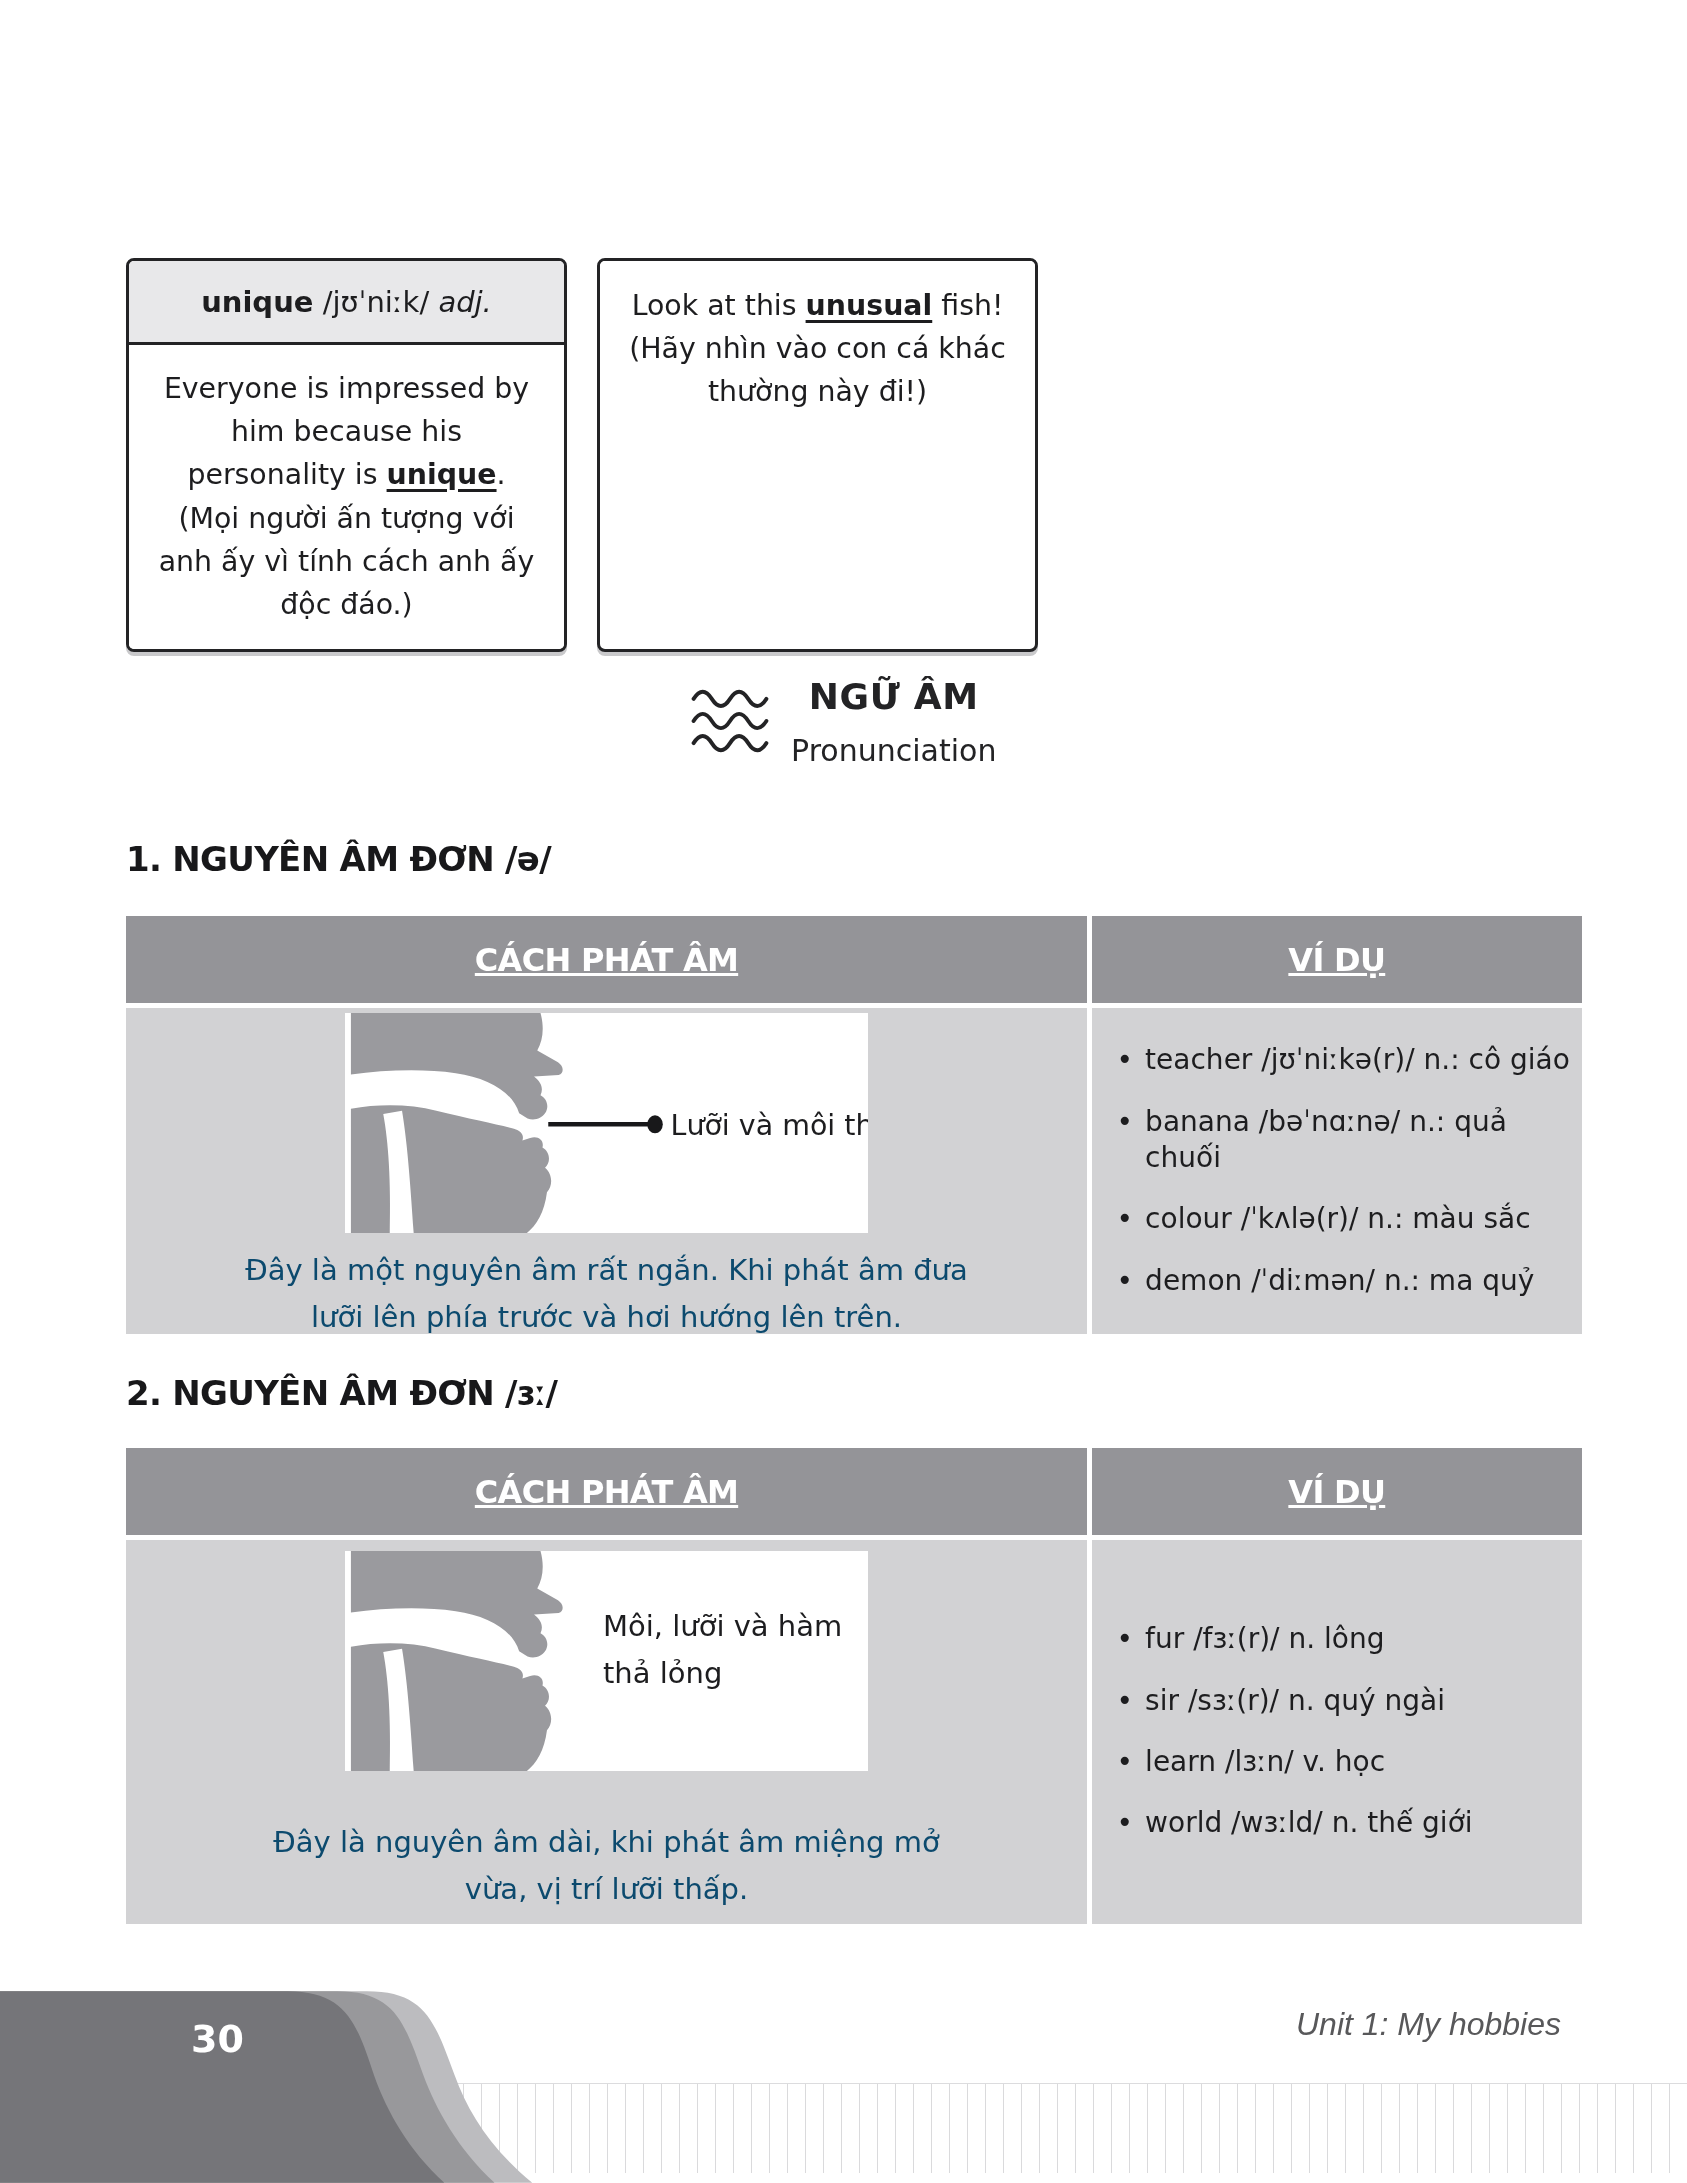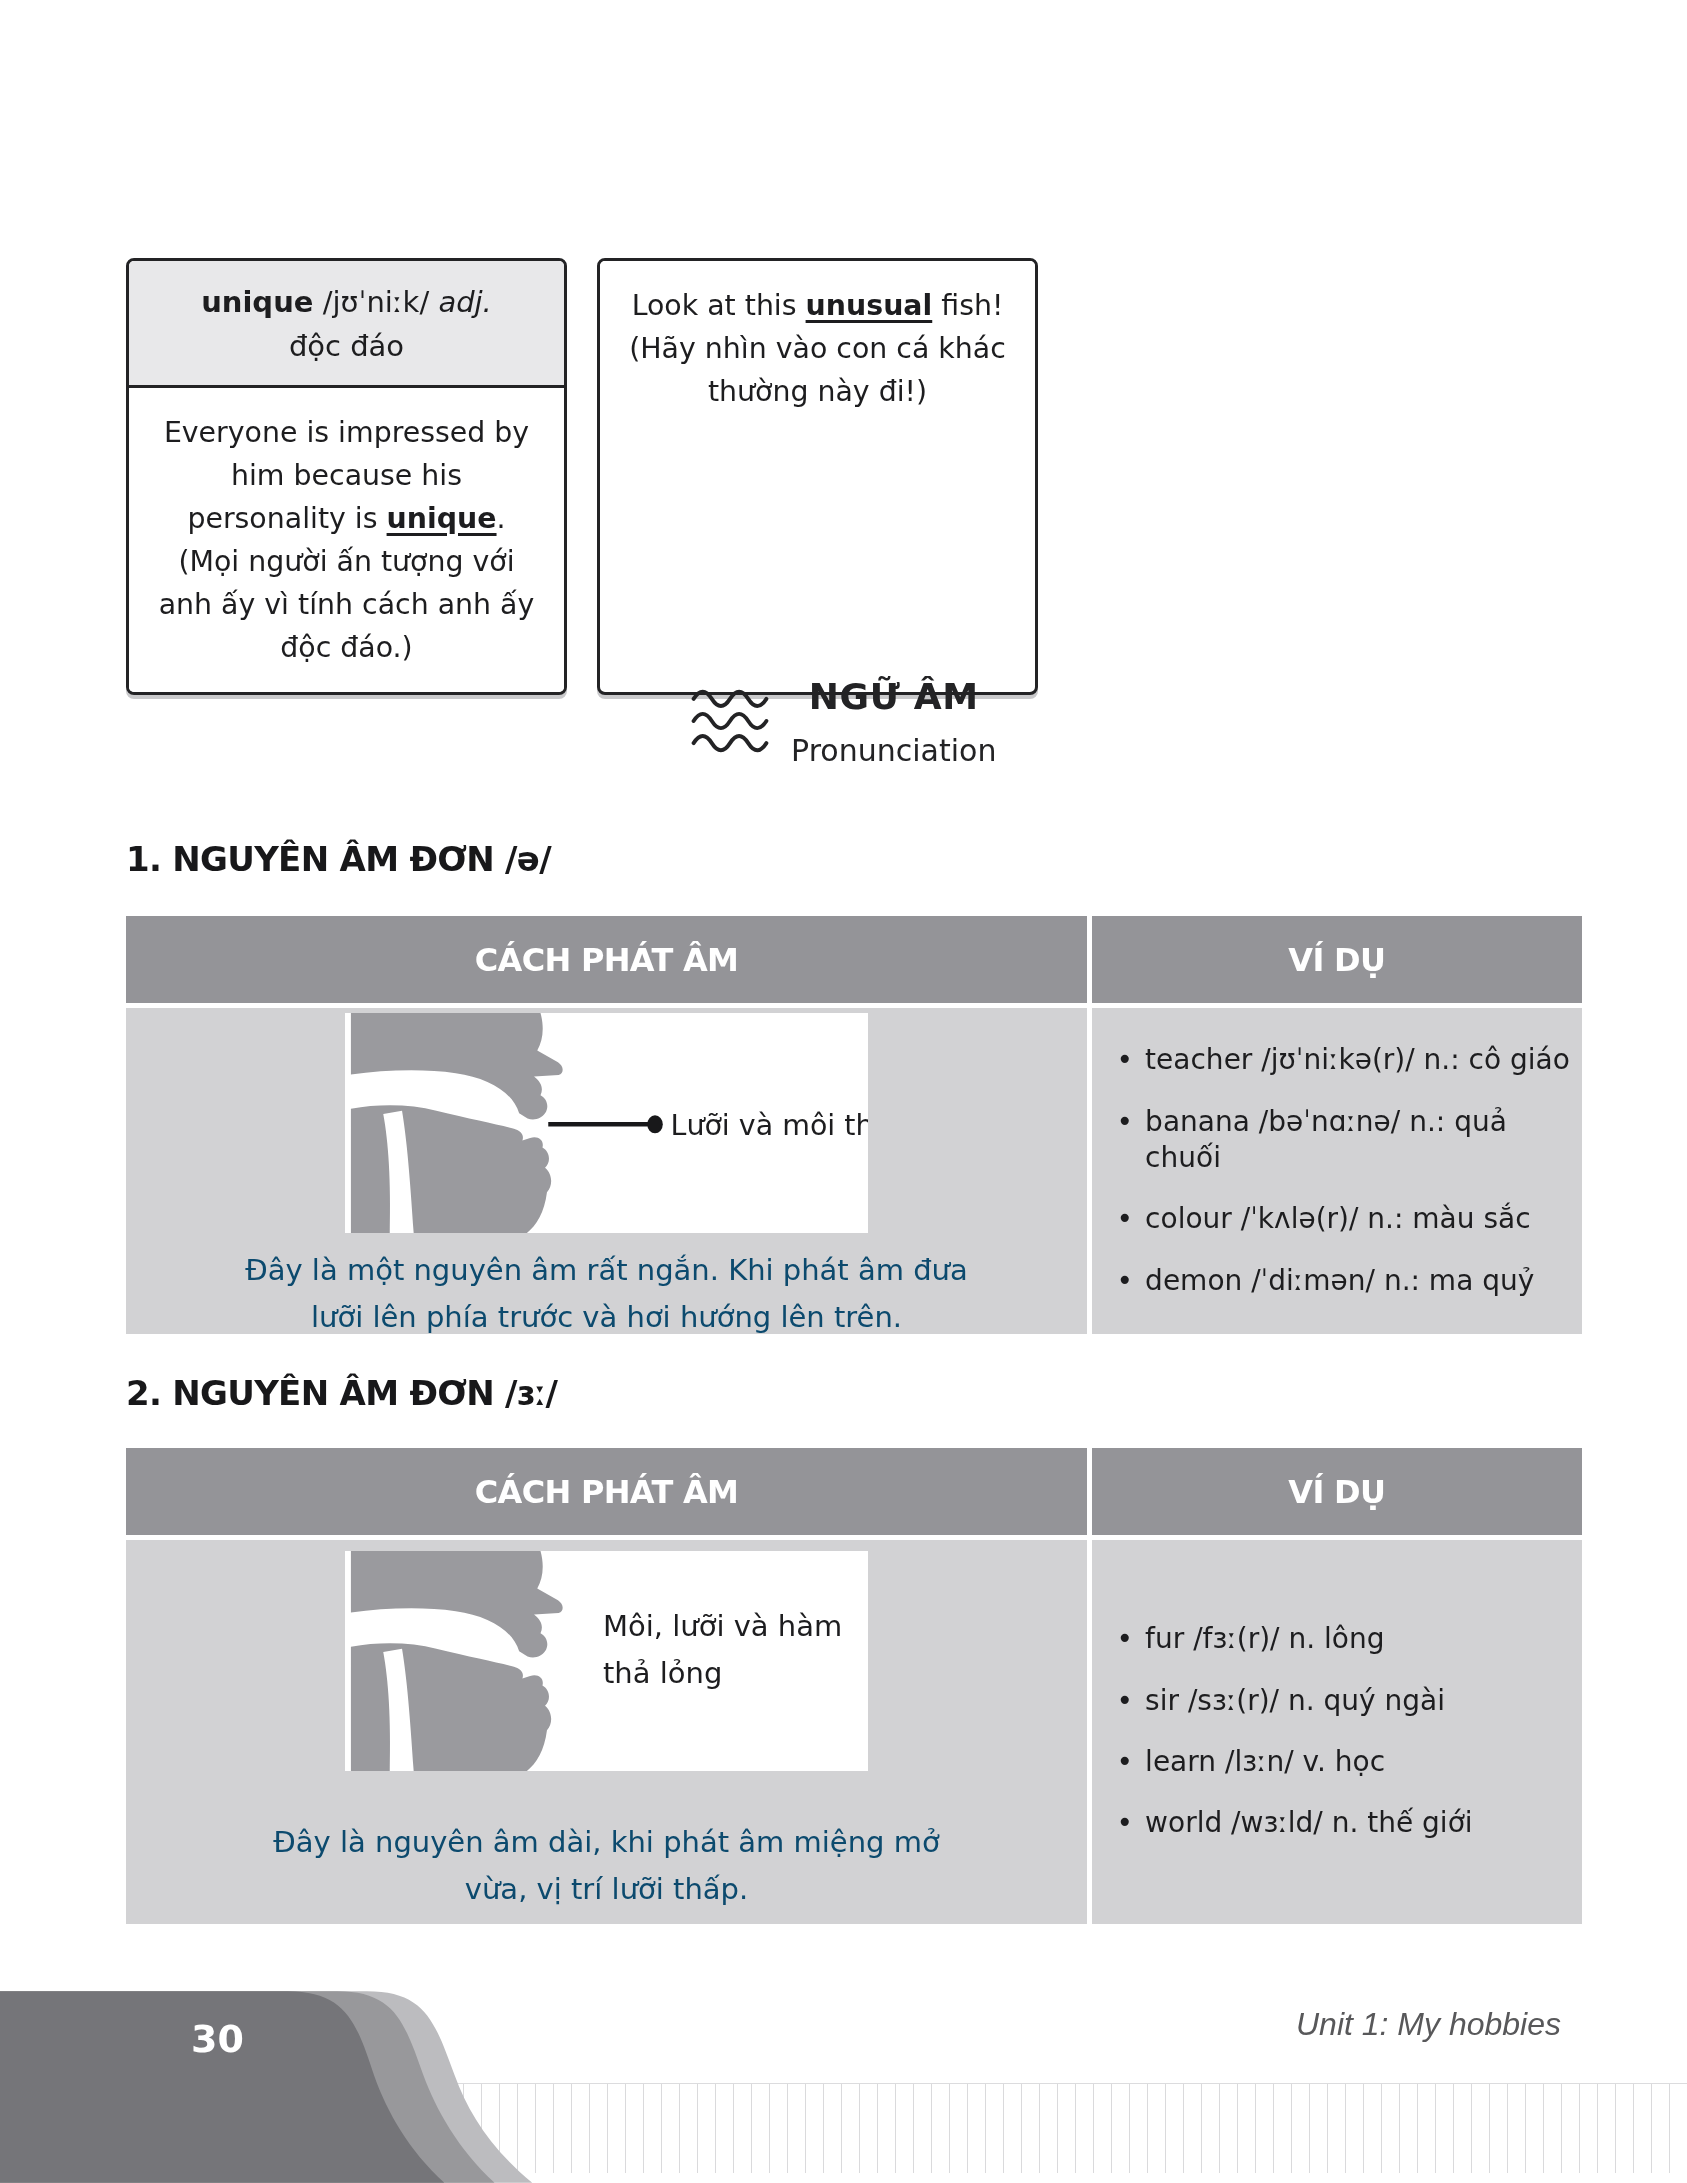--- a/index.html
+++ b/index.html
@@ -41,21 +41,21 @@
   #h1 { top:839px; }
   #h2 { top:1373px; }
 
   
   .ptable { position:absolute; left:126px; width:1456px; }
   #t1 { top:916px; }
   #t2 { top:1448px; }
   .hrow { display:flex; gap:4.6px; margin-bottom:4.6px; }
   .hcell {
     background:#949498; color:#ffffff; font-weight:bold; font-size:32px; letter-spacing:-0.7px;
-    height:87px; display:flex; align-items:center; justify-content:center;
+    height:87px; display:flex; align-items:center; justify-content:center;text-decoration:underline;
   }
   .c1 { width:961px; flex:none; }
   .c2 { flex:1; }
   .brow { display:flex; gap:4.6px; }
   .bcell { background:#d2d2d4; }
   #t1 .bcell { height:326px; }
   #t2 .bcell { height:384px; }
   .bcell.c2 { display:flex; flex-direction:column; justify-content:center; gap:25px; padding-left:25px; padding-right:6.6px; }
 
   .diagram-wrap { text-align:center; }
@@ -98,21 +98,20 @@
 <body>
 
 <div id="page">
 
   <div class="cards">
     <div class="vcard">
       <div class="vcard-head">
         <span class="w">unique</span>
         <span>/jʊˈniːk/</span>
         <span class="p">adj.</span>
-        <div>độc đáo</div>
       </div>
       <div class="vcard-body">
         <div><span>Everyone is impressed by him because his personality is </span><span class="kw">unique</span><span>.</span></div>
         <div>(Mọi người ấn tượng với anh ấy vì tính cách anh ấy độc đáo.)</div>
       </div>
     </div>
     <div class="vcard">
       <div class="vcard-body">
         <div><span>Look at this </span><span class="kw">unusual</span><span> fish!</span></div>
         <div>(Hãy nhìn vào con cá khác thường này đi!)</div>

